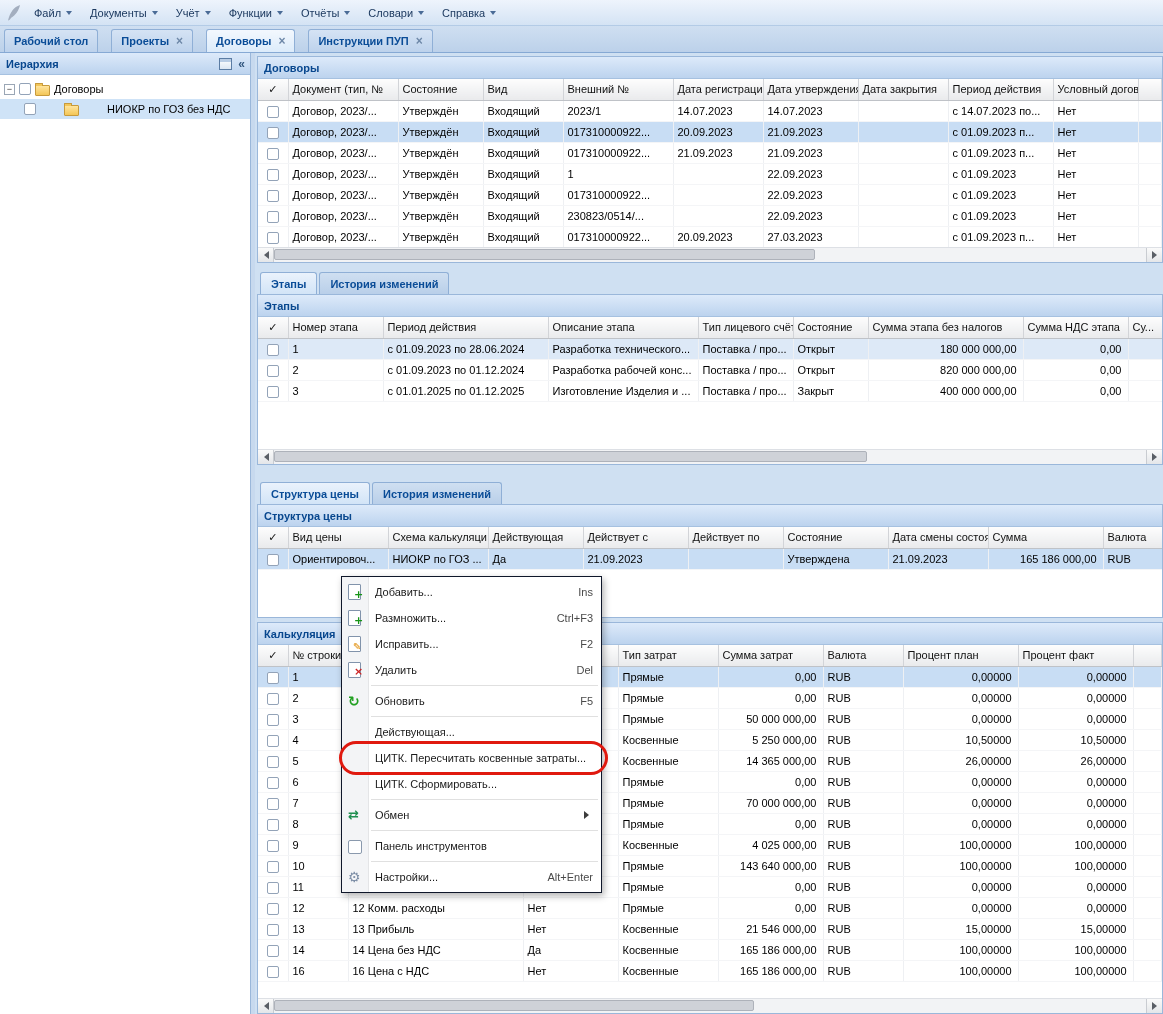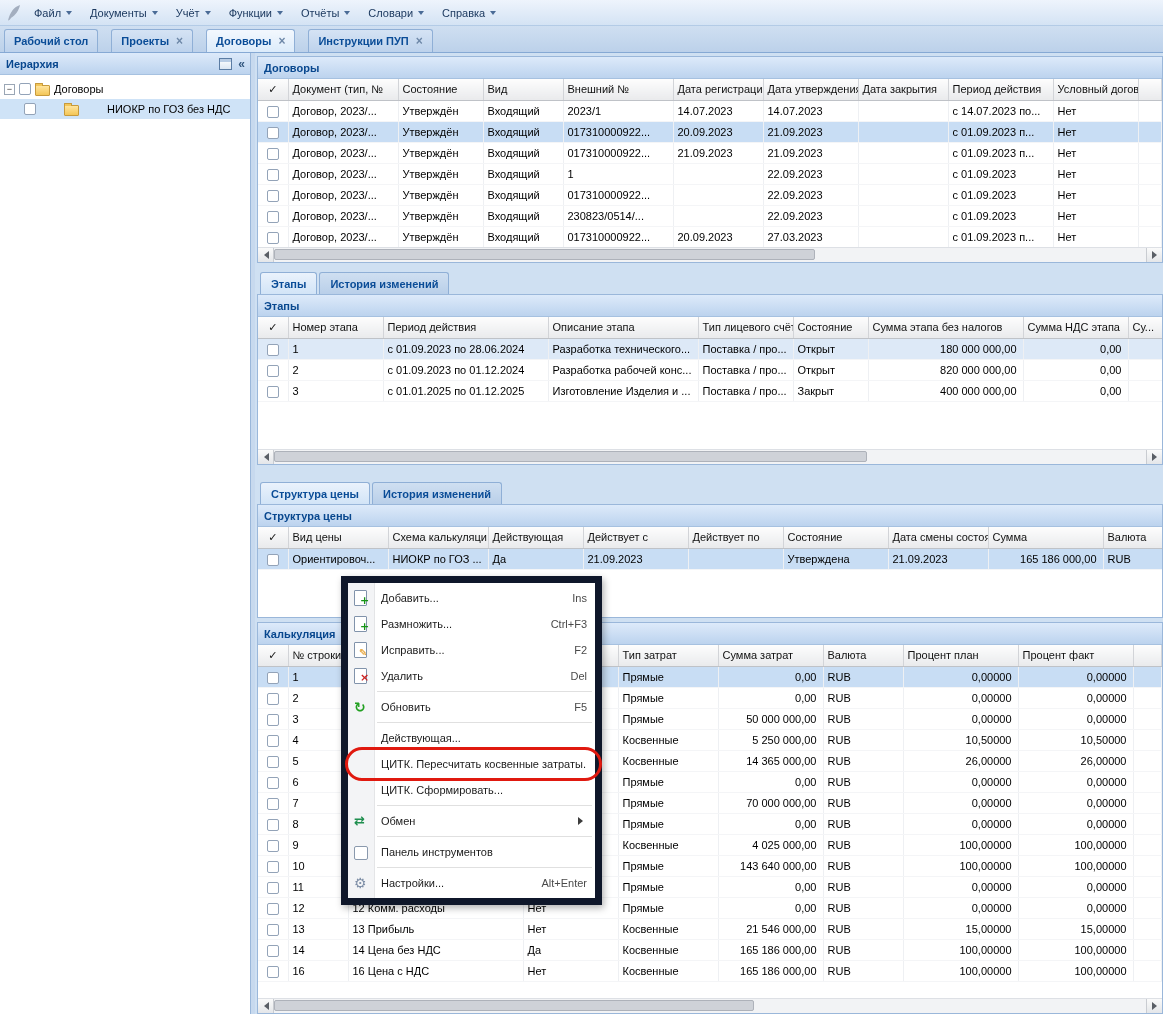--- a/index.html
+++ b/index.html
@@ -64,21 +64,21 @@
 .hscroll{flex:none;height:15px;display:flex;align-items:center;background:#f2f3f5;border-top:1px solid #dde0e5}
 .sbtn{width:16px;height:14px;display:flex;align-items:center;justify-content:center;background:linear-gradient(#fafafa,#e4e6e9);flex:none}
 .sbtn.left{border-right:1px solid #c9ccd1}
 .sbtn.right{border-left:1px solid #c9ccd1}
 .tri-l{width:0;height:0;border:4px solid transparent;border-right:5px solid #5a5f66;margin-right:3px}
 .tri-r{width:0;height:0;border:4px solid transparent;border-left:5px solid #5a5f66;margin-left:3px}
 .strack{flex:1;position:relative;height:14px}
 .sthumb{position:absolute;left:0;top:1px;height:11px;background:#cfd2d8;border:1px solid #aeb2ba;border-radius:2px}
 
 
-#context-menu{position:absolute;left:341px;top:576px;width:261px;background:#fff;border:7px solid #0f172a;box-shadow:2px 3px 7px rgba(0,0,0,.3);padding:2px 0;z-index:10}
+#context-menu{position:absolute;left:341px;top:576px;width:261px;background:#fff;border:1px solid #0f172a;box-shadow:2px 3px 7px rgba(0,0,0,.3);padding:2px 0;z-index:10}
 #context-menu::before{content:'';position:absolute;left:0;top:0;bottom:0;width:26px;background:#f3f4f6;border-right:1px solid #e4e5e7}
 .mitem{position:relative;height:26px;display:flex;align-items:center;padding-right:8px;color:#1b1b1b;cursor:default}
 .mlabel{flex:1;white-space:nowrap;overflow:hidden}
 .mlabel.bold{font-weight:normal}
 .mshortcut{color:#4a4a4a;margin-left:12px;white-space:nowrap}
 .msep{height:1px;background:#e0e0e0;margin:2px 3px 2px 29px}
 .micon{position:relative;width:26px;height:26px;margin-right:7px;flex:none}
 .micon.mi-doc::before{content:'';position:absolute;left:6px;top:5px;width:11px;height:14px;background:#fff;border:1px solid #8193ab;border-radius:1px}
 .add-document-icon::after{content:'+';position:absolute;left:12px;top:10px;color:#169416;font:bold 11px/11px "DejaVu Sans",sans-serif}
 .copy-document-icon::after{content:'+';position:absolute;left:12px;top:10px;color:#169416;font:bold 11px/11px "DejaVu Sans",sans-serif}

